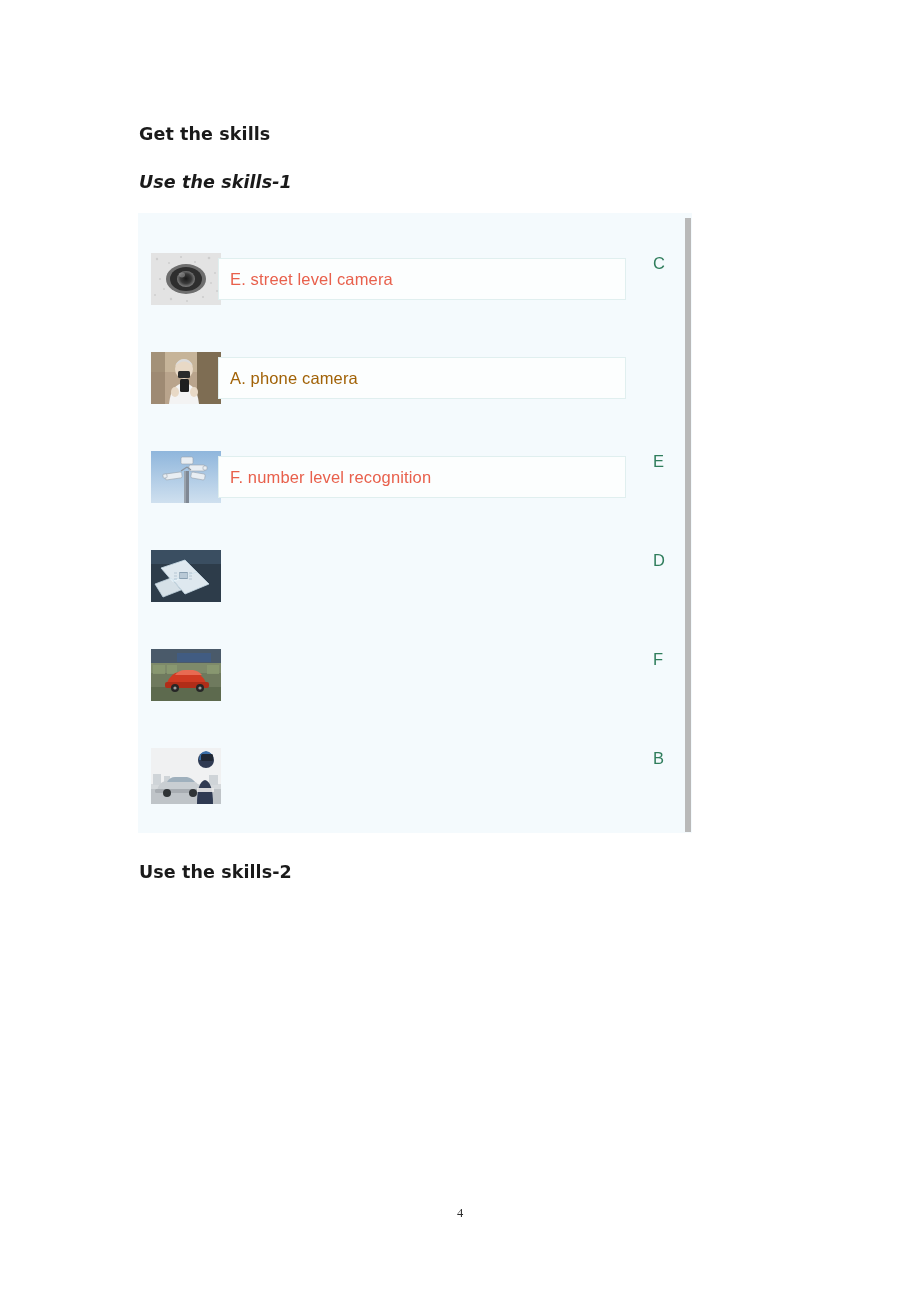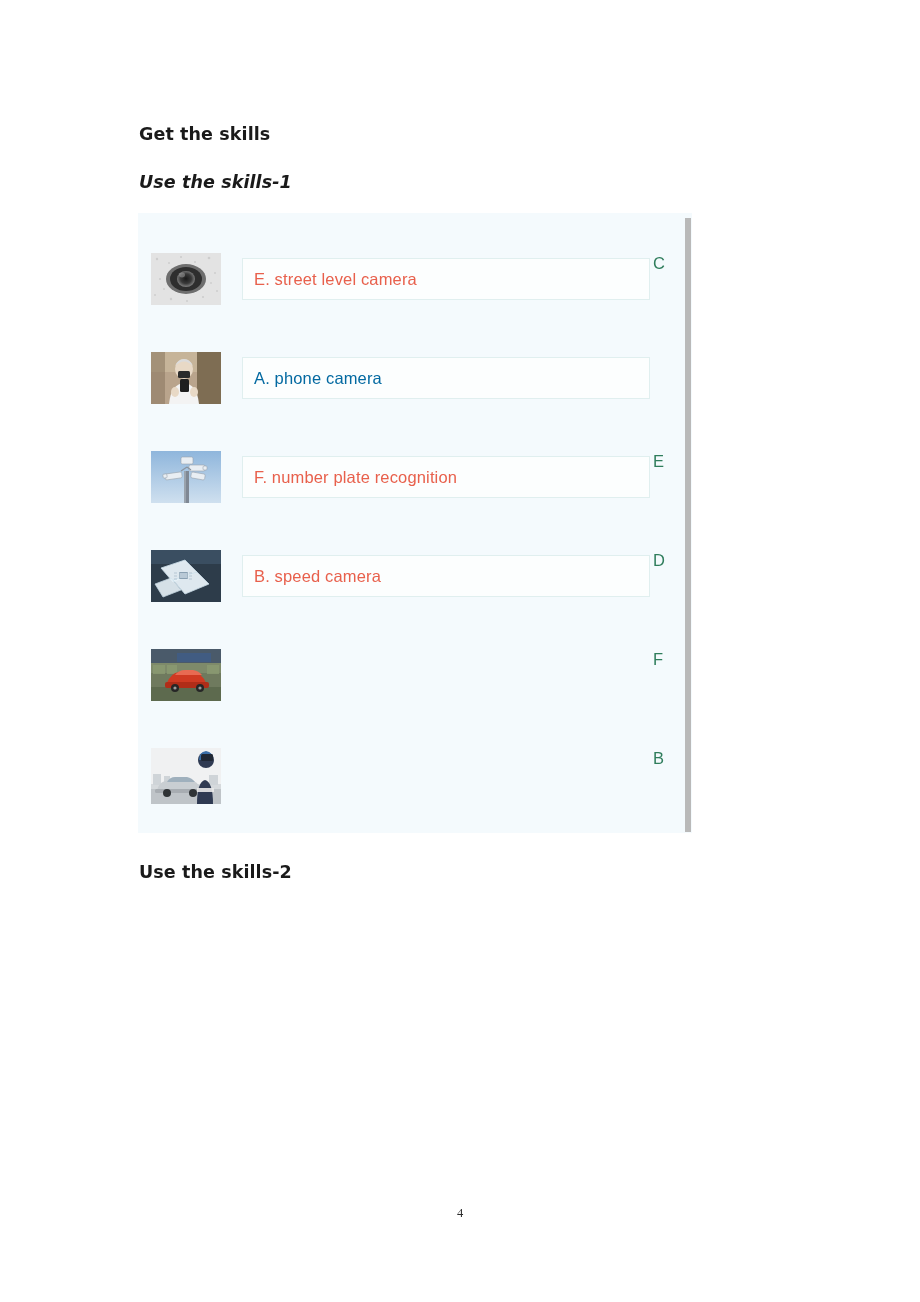--- a/index.html
+++ b/index.html
@@ -96,40 +96,40 @@
     top: 40px;
     width: 70px;
     height: 52px;
     overflow: hidden;
     background: #cfcfcf;
   }
   .thumb svg { display: block; width: 70px; height: 52px; }
 
   .answer-box {
     position: absolute;
-    left: 104px;
+    left: 80px;
     top: 45px;
     width: 408px;
     height: 42px;
     background: #fcfefe;
     border: 1px solid #e0efef;
     box-sizing: border-box;
   }
   .answer-text {
     position: absolute;
     left: 11px;
     top: 50%;
     transform: translateY(-50%);
     font-family: "Liberation Sans", sans-serif;
     font-size: 16.5px;
     letter-spacing: 0.15px;
     white-space: nowrap;
   }
   .answer-text.wrong { color: #e8604c; }
-  .answer-text.right { color: #0369a1; }
+  .answer-text.right { color: #a16207; }
 
   .marker {
     position: absolute;
     left: 515px;
     top: 50%;
     transform: translateY(-50%);
     font-family: "Liberation Sans", sans-serif;
     font-size: 16.5px;
     color: #2f7d5c;
     width: 20px;
@@ -246,21 +246,21 @@
                 <rect x="52" y="15" width="4" height="4" rx="1"></rect>
                 <rect x="14" y="22" width="17" height="6" rx="1.5" transform="rotate(-8 22 25)"></rect>
                 <rect x="12" y="23" width="4" height="4" rx="1" transform="rotate(-8 14 25)"></rect>
                 <rect x="30" y="6" width="12" height="7" rx="1.5"></rect>
                 <rect x="40" y="22" width="14" height="6" rx="1.5" transform="rotate(10 47 25)"></rect>
               </g>
               <path d="M30 20 l6 -4 M40 19 l-4 -3" stroke="#8b949e" stroke-width="1.2" fill="none"></path>
             </svg>
           </div>
           <div class="answer-box">
-            <span class="answer-text wrong">F.  number plate recognition</span>
+            <span class="answer-text wrong">F.  number level recognition</span>
           </div>
           <div class="marker">E</div>
         </div>
       </div>
 
       <div class="row" style="top:297px;">
         <div class="row-inner">
           <div class="thumb">
             <svg viewBox="0 0 70 52" xmlns="http://www.w3.org/2000/svg">
               <rect width="70" height="52" fill="#2d3c4a"></rect>
@@ -271,23 +271,20 @@
                 <polygon points="4,34 20,28 30,40 12,47" opacity="0.9"></polygon>
               </g>
               <g fill="#8aa0b2">
                 <rect x="28" y="22" width="9" height="7" rx="1"></rect>
                 <rect x="28.5" y="23" width="8" height="5" fill="#b9c9d6"></rect>
               </g>
               <g stroke="#9bb0c0" stroke-width="0.6">
                 <path d="M26 23 h-3 M26 26 h-3 M26 29 h-3 M38 23 h3 M38 26 h3 M38 29 h3"></path>
               </g>
             </svg>
-          </div>
-          <div class="answer-box">
-            <span class="answer-text wrong">B.  speed camera</span>
           </div>
           <div class="marker">D</div>
         </div>
       </div>
 
       <div class="row" style="top:396px;">
         <div class="row-inner">
           <div class="thumb">
             <svg viewBox="0 0 70 52" xmlns="http://www.w3.org/2000/svg">
               <rect width="70" height="52" fill="#6f7a5e"></rect>

